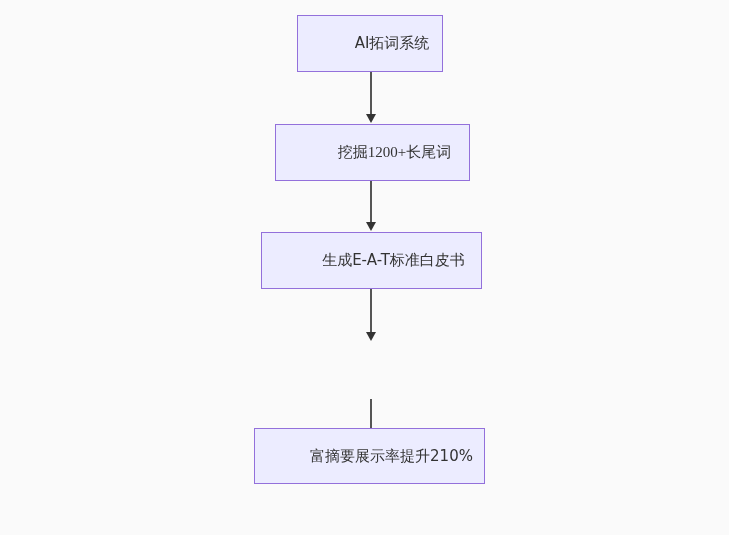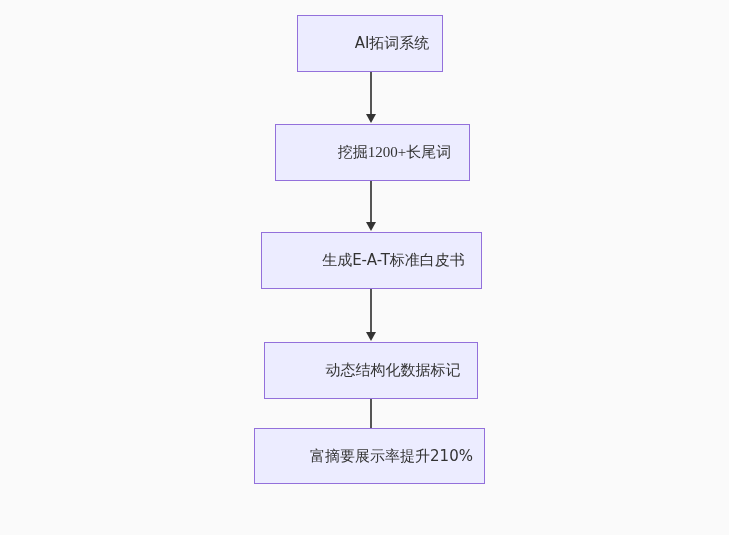--- a/index.html
+++ b/index.html
@@ -76,21 +76,18 @@
   </div>
 
   <div class="flow-node node-2">
     <span>挖掘1200+长尾词</span>
   </div>
 
   <div class="flow-node node-3">
     <span>生成E-A-T标准白皮书</span>
   </div>
 
-  <div class="flow-node node-4">
-    <span>动态结构化数据标记</span>
-  </div>
 
   <div class="flow-node node-5">
     <span>富摘要展示率提升210%</span>
   </div>
 
 </div>
 
 </body></html>

